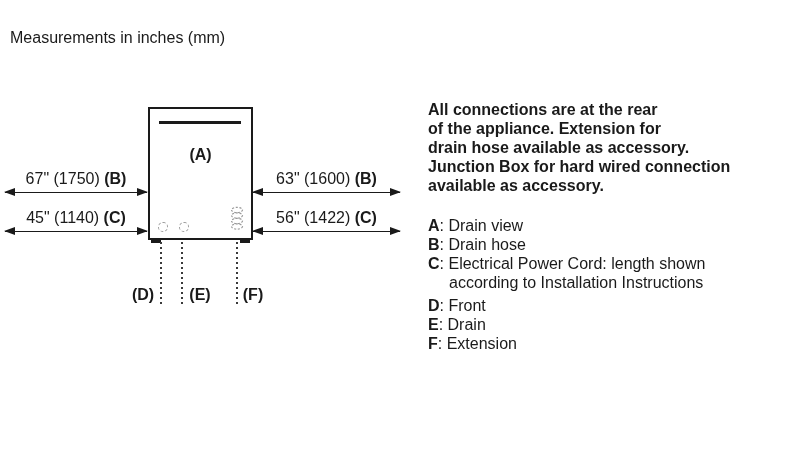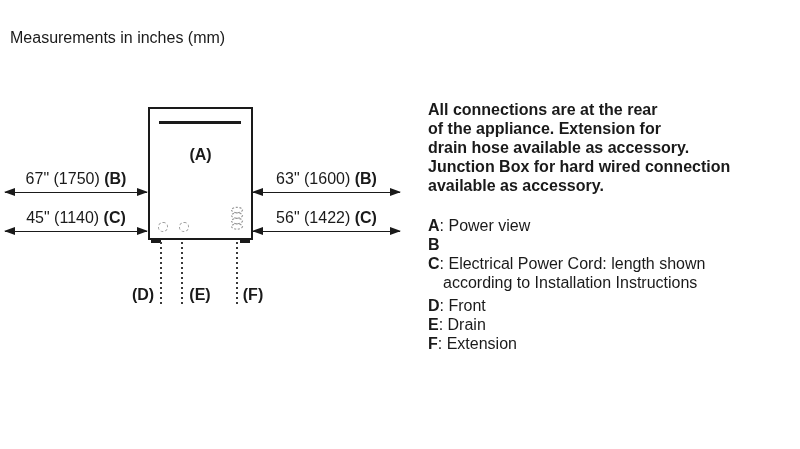--- a/index.html
+++ b/index.html
@@ -67,21 +67,21 @@
 
   
   .info-paragraph {
     position: absolute; left: 428px; top: 100px; width: 368px;
     font-size: 16px; line-height: 19px; white-space: pre-line; font-weight: bold;
   }
   .legend { position: absolute; left: 428px; top: 216px; font-size: 16px; }
   .legend-row { display: flex; line-height: 19px; min-height: 19px; white-space: pre; }
   .legend-row:nth-child(5) { margin-top: 4px; }
   .legend-key { font-weight: bold; }
-  .legend-cont { margin-left: 15px; }
+  .legend-cont { margin-left: 21px; }
 </style>
 </head>
 <body>
 
 <div class="canvas">
 
   <div class="page-title">Measurements in inches (mm)</div>
 
   <div class="appliance-box">
     <div class="handle-bar"></div>
@@ -121,22 +121,22 @@
   <div class="bottom-label bl-e">(E)</div>
   <div class="bottom-label bl-f">(F)</div>
 
   <div class="info-paragraph">All connections are at the rear
 of the appliance. Extension for
 drain hose available as accessory.
 Junction Box for hard wired connection
 available as accessory.</div>
 
   <div class="legend">
-    <div class="legend-row"><span class="legend-key">A</span><span>: Power view</span></div>
-    <div class="legend-row"><span class="legend-key">B</span></div>
+    <div class="legend-row"><span class="legend-key">A</span><span>: Drain view</span></div>
+    <div class="legend-row"><span class="legend-key">B</span><span>: Drain hose</span></div>
     <div class="legend-row"><span class="legend-key">C</span><span>: Electrical Power Cord: length shown</span></div>
     <div class="legend-row"><span class="legend-key"></span><span class="legend-cont">according to Installation Instructions</span></div>
     <div class="legend-row"><span class="legend-key">D</span><span>: Front</span></div>
     <div class="legend-row"><span class="legend-key">E</span><span>: Drain</span></div>
     <div class="legend-row"><span class="legend-key">F</span><span>: Extension</span></div>
   </div>
 
 </div>
 
 </body></html>

